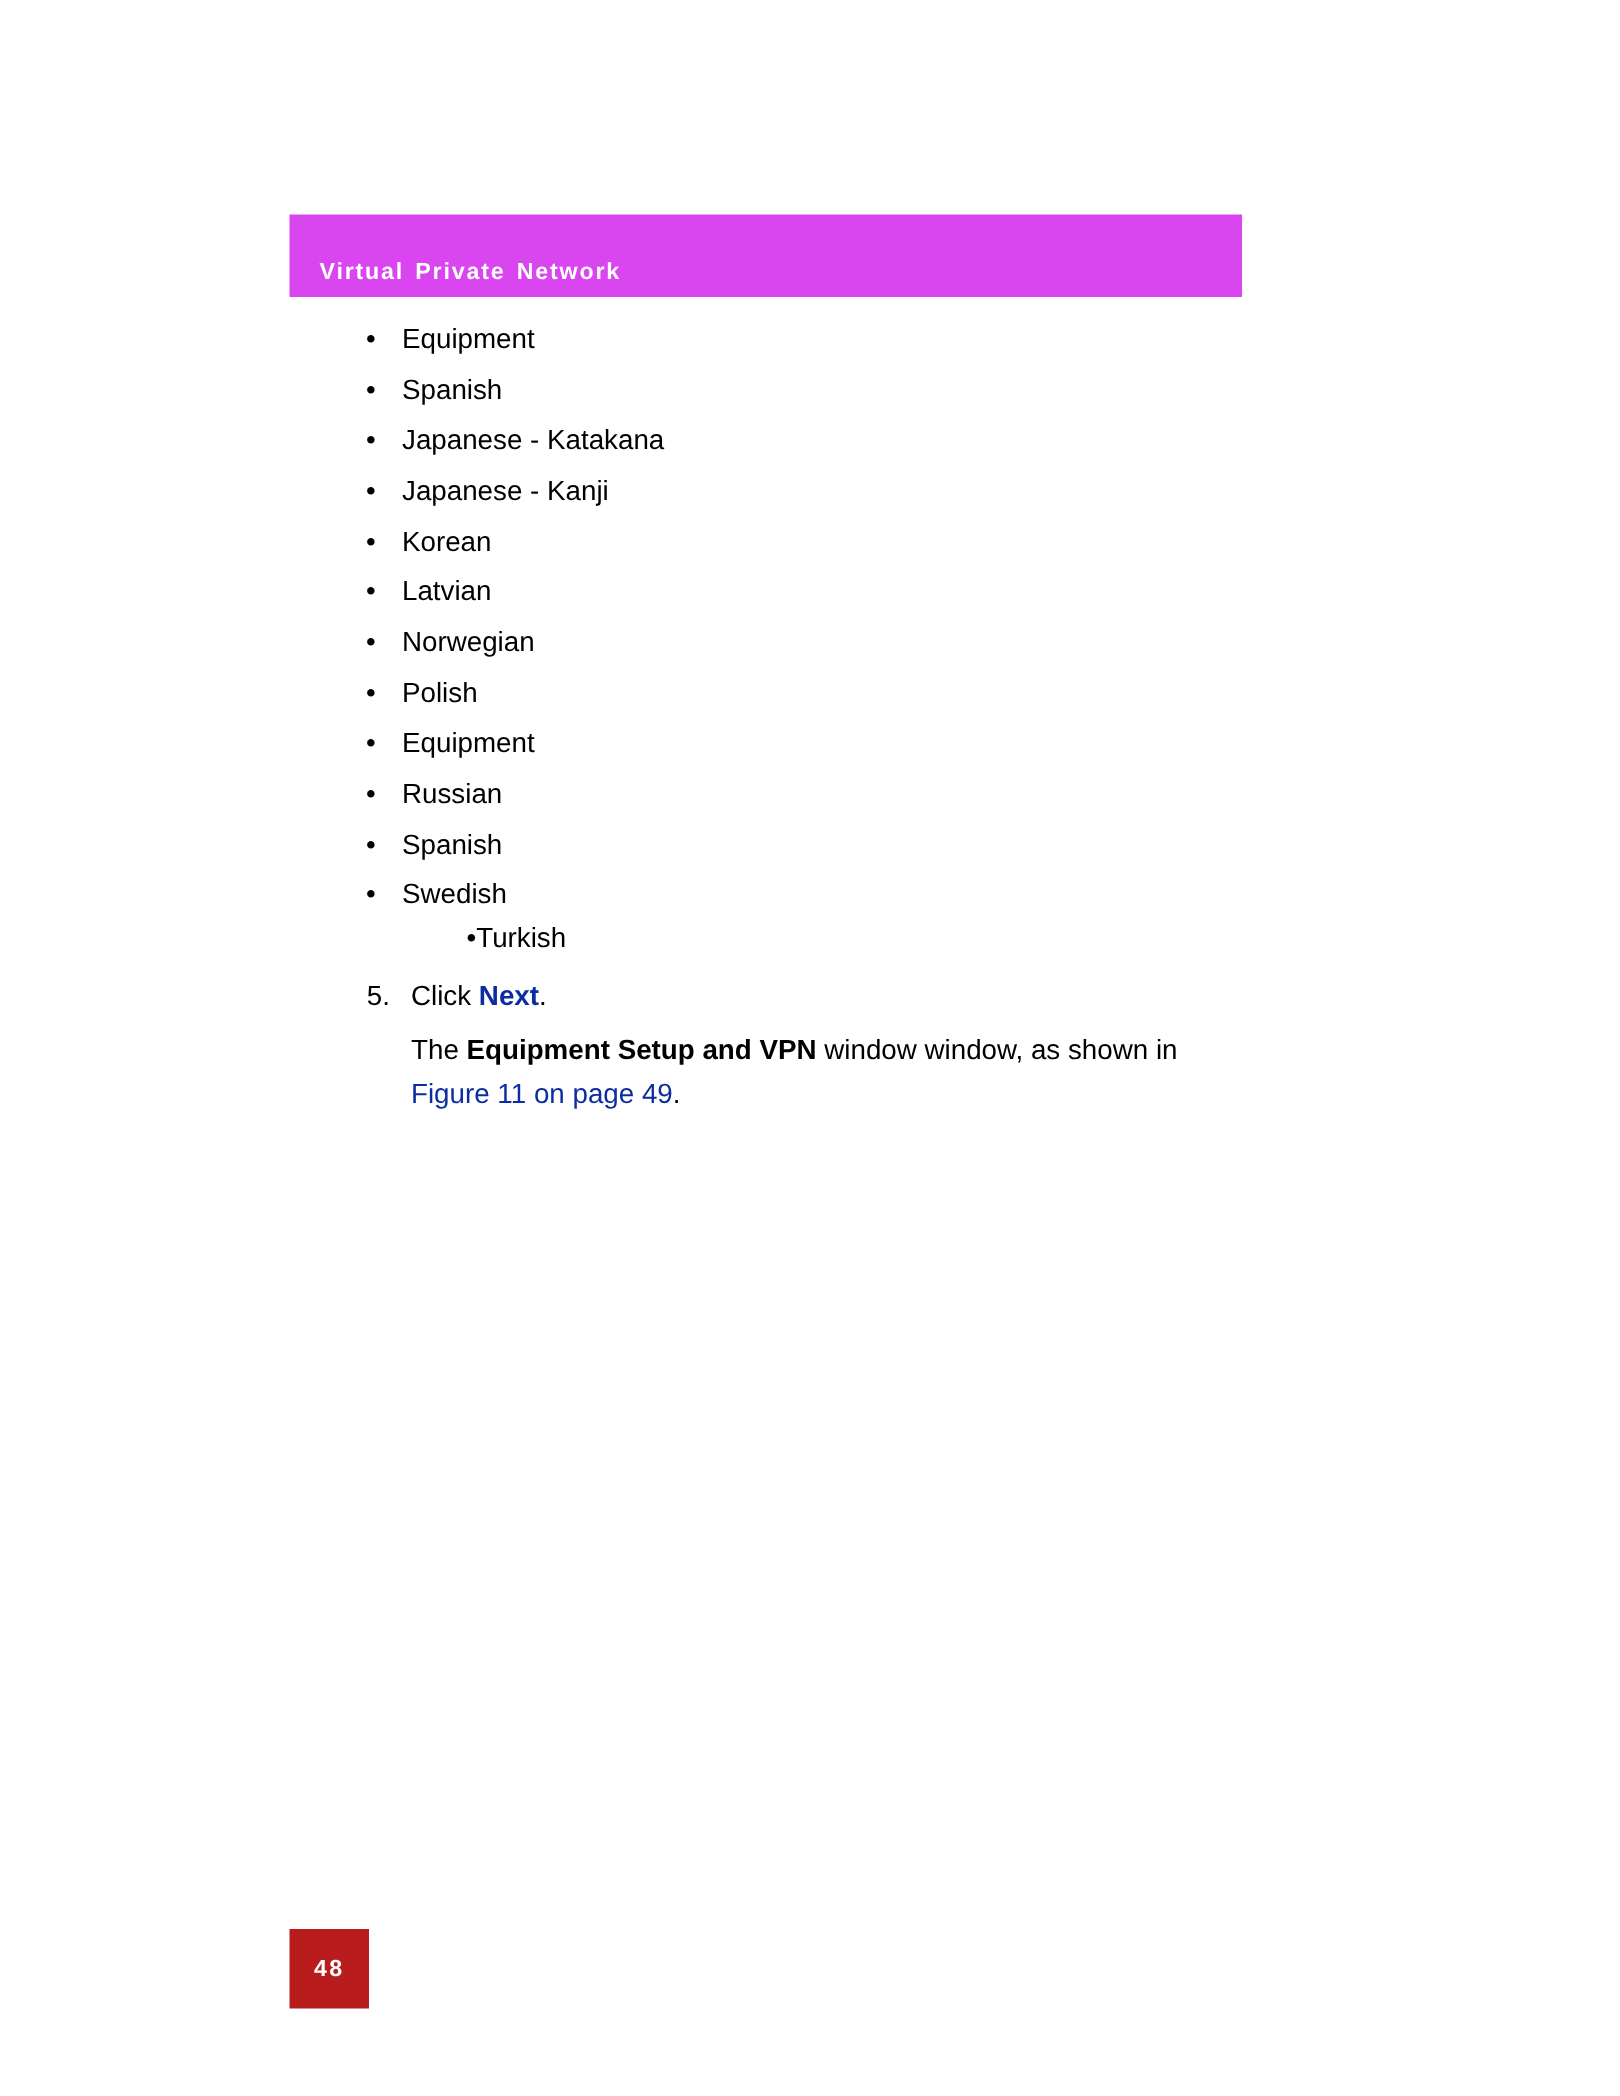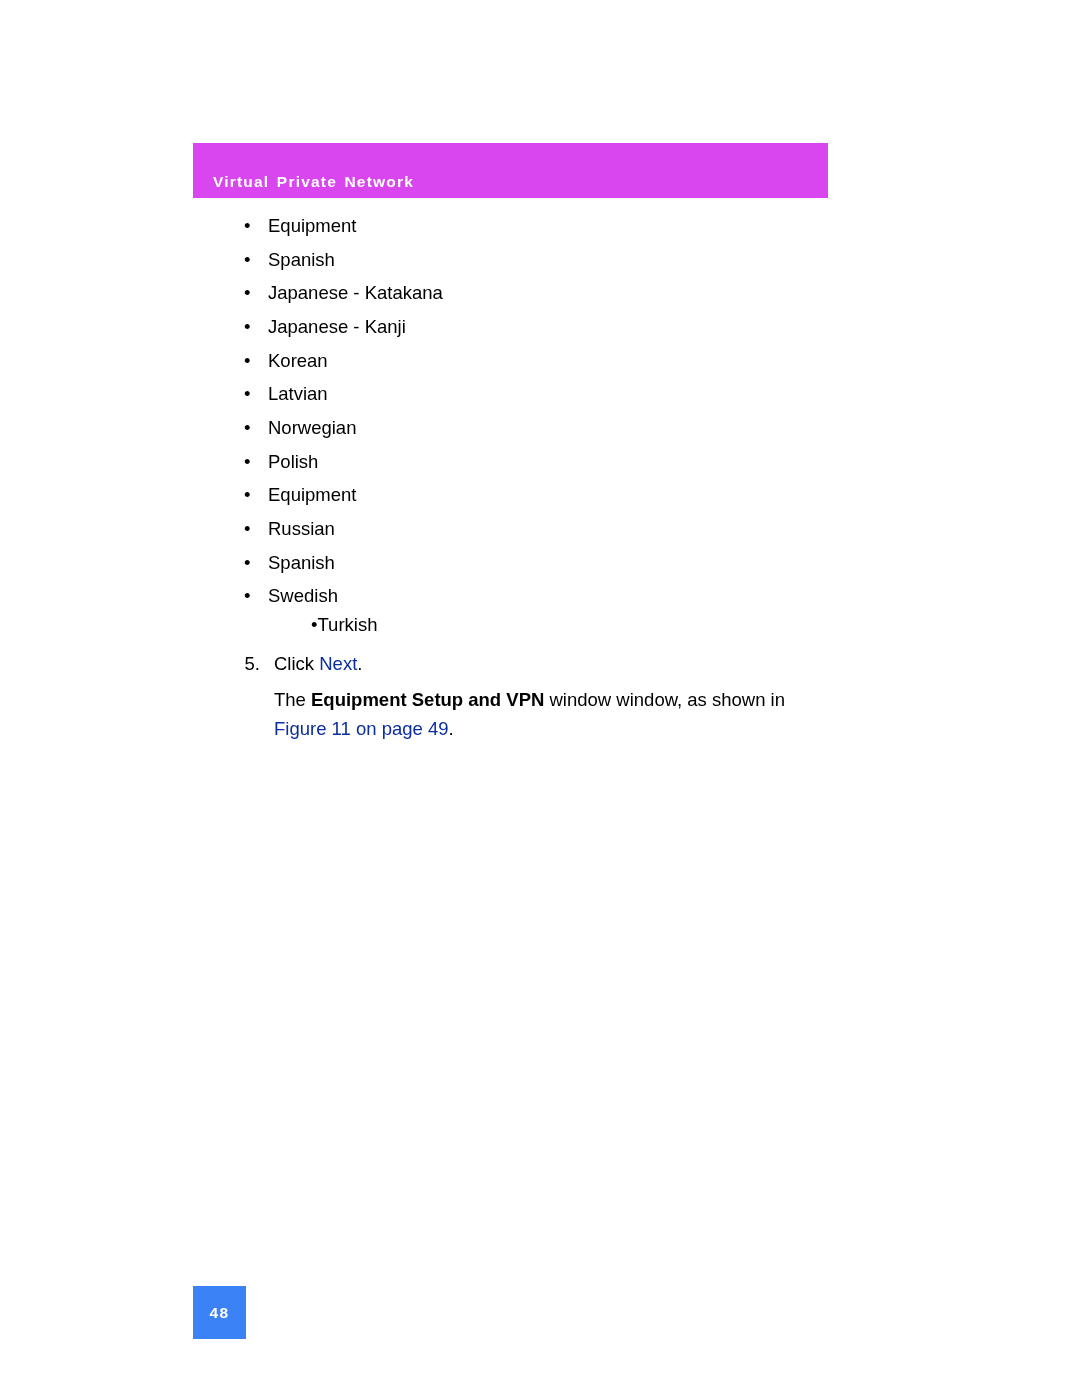--- a/index.html
+++ b/index.html
@@ -70,33 +70,33 @@
     display: flex;
     gap: 14px;
   }
   .ordered-num {
     min-width: 20px;
     text-align: right;
   }
   .ordered-body {
     flex: 1;
   }
-  .step-link { color: #0b2da0; font-weight: normal; text-align: right; }
+  .step-link { color: #0b2da0; font-weight: bold; text-align: right; }
   .paragraph {
     margin-top: 8px;
   }
   .bold { font-weight: bold; }
   .xref { color: #0b2da0; text-decoration: none; }
   .page-number-box {
     position: absolute;
     left: 193px;
     top: 1286px;
     width: 53px;
     height: 53px;
-    background: #3b82f6;
+    background: #b91c1c;
     display: flex;
     align-items: center;
     justify-content: center;
   }
   .page-number {
     color: #fff;
     font-size: 15.5px;
     font-weight: bold;
     letter-spacing: 1.5px;
   }

